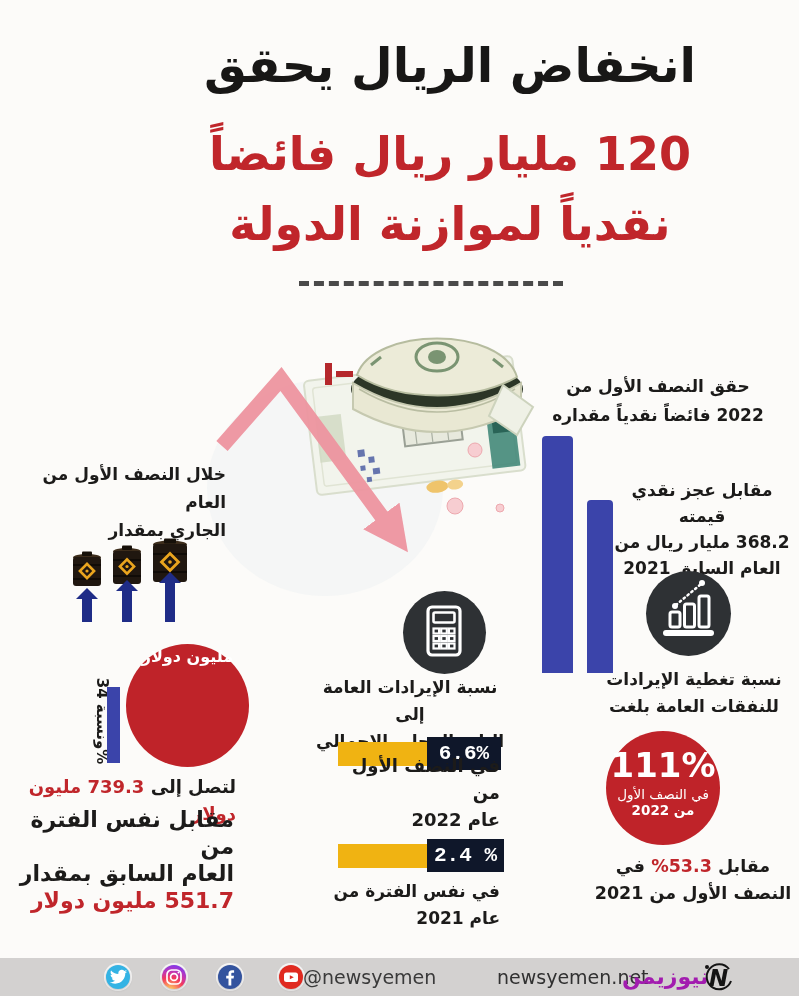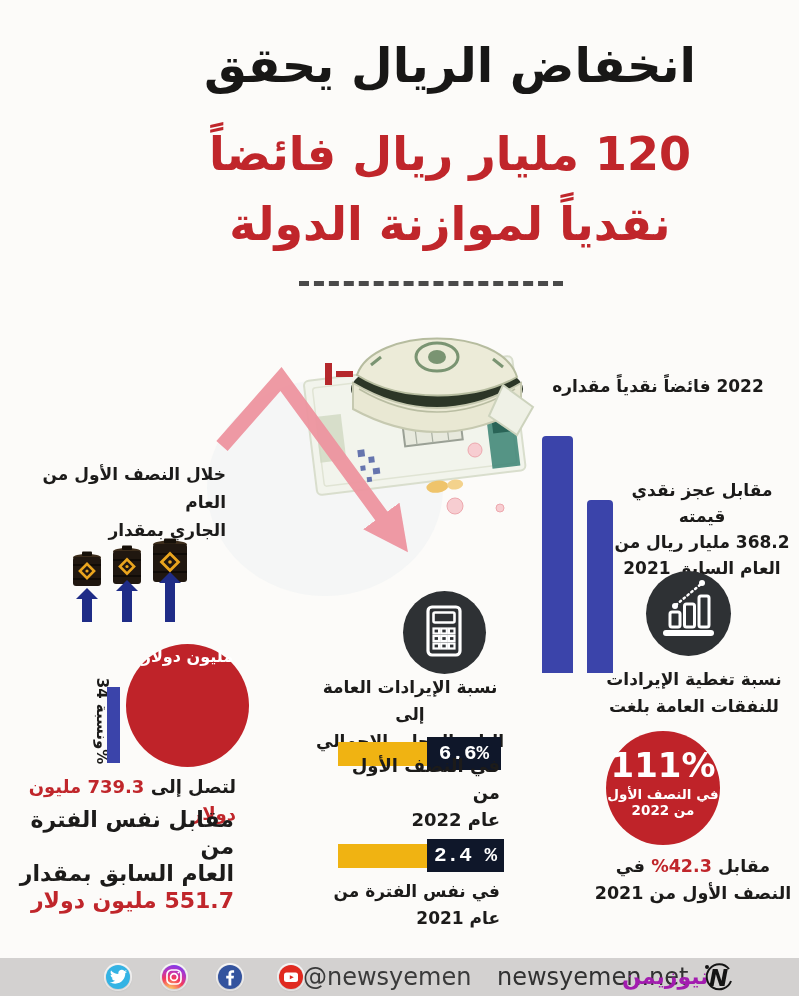--- a/index.html
+++ b/index.html
@@ -32,21 +32,21 @@
   
   .vertical-note{position:absolute;left:45px;top:710px;width:110px;height:22px;
                  transform:rotate(90deg);direction:ltr;text-align:center;
                  font-size:15px;font-weight:bold;color:#1c1b1a;}
 
   
   .footer{position:absolute;left:0;top:958px;width:799px;height:38px;background:#d3d1d0;}
   .soc{position:absolute;top:7px;width:24px;height:24px;border-radius:50%;
        box-shadow:0 1px 3px rgba(0,0,0,.25), 0 0 0 2px rgba(255,255,255,.85);}
   .soc svg{display:block;width:24px;height:24px;}
-  .foot-text{position:absolute;top:0;line-height:38px;font-size:24px;color:#3a3a3a;direction:ltr;}
+  .foot-text{position:absolute;top:0;line-height:38px;font-size:19px;color:#3a3a3a;direction:ltr;}
   .logo-text{font-weight:bold;font-size:22px;color:#a21caf;direction:rtl;}
   svg text{font-family:"DejaVu Sans", sans-serif;}
 </style>
 </head>
 <body>
 
 <div class="page">
 
   <div class="title-line t-black" style="top:28px;">انخفاض الريال يحقق</div>
   <div class="title-line t-red" style="top:120px;">120 مليار ريال فائضاً</div>
@@ -92,20 +92,21 @@
     <rect x="131" y="78" width="17" height="6" fill="#b5282c"></rect>
     <g stroke="#eda8ae" fill="#f7cdd1">
       <circle cx="270" cy="157" r="7"></circle>
         <circle cx="250" cy="213" r="8"></circle>
         <circle cx="295" cy="215" r="4"></circle>
     </g>
     <path d="M17,153 L76,86 L183,232" fill="none" stroke="#ee95a0" stroke-width="15" stroke-linejoin="miter" marker-end="url(#ah)" opacity="0.95"></path>
   </svg>
 
   <div class="blk center" style="top:372px;left:528px;width:260px;font-size:17px;line-height:29px;">
+    <div>حقق النصف الأول من</div>
     <div>2022 فائضاً نقدياً مقداره</div>
   </div>
   <div class="vbar" style="left:542px;top:436px;width:31px;height:237px;"></div>
   <div class="vbar" style="left:587px;top:500px;width:26px;height:173px;"></div>
   <div class="blk center" style="top:477px;left:610px;width:184px;font-size:17px;line-height:26px;">
     <div>مقابل عجز نقدي قيمته</div>
     <div>368.2 مليار ريال من</div>
     <div>العام السابق 2021</div>
   </div>
 
@@ -119,27 +120,27 @@
       <circle cx="29" cy="35" r="3" fill="#fff"></circle>
         <circle cx="56" cy="12" r="3" fill="#fff"></circle>
     </svg>
   </div>
   <div class="blk center" style="top:666px;left:592px;width:204px;font-size:17px;line-height:27px;">
     <div>نسبة تغطية الإيرادات</div>
     <div>للنفقات العامة بلغت</div>
   </div>
   <div class="red-circle" style="left:606px;top:731px;width:114px;height:114px;">
     <div style="font-size:34px;font-weight:bold;margin-top:14px;direction:ltr;">111%</div>
-    <div style="font-size:13.5px;font-weight:bold;margin-top:1px;">في النصف الأول</div>
+    <div style="font-size:13.5px;font-weight:normal;margin-top:1px;">في النصف الأول</div>
     <div style="font-size:13.5px;font-weight:bold;">من 2022</div>
   </div>
   <div class="blk center" style="top:853px;left:590px;width:206px;font-size:17.5px;line-height:27px;">
     <div>
       <span>مقابل</span>
-      <span class="red" style="direction:ltr;unicode-bidi:embed;">%42.3</span>
+      <span class="red" style="direction:ltr;unicode-bidi:embed;">%53.3</span>
       <span>في</span>
     </div>
     <div>النصف الأول من 2021</div>
   </div>
 
   <div class="blk right" style="top:460px;left:14px;width:212px;font-size:17px;line-height:28px;">
     <div>خلال النصف الأول من العام</div>
     <div>الجاري بمقدار</div>
   </div>
 

